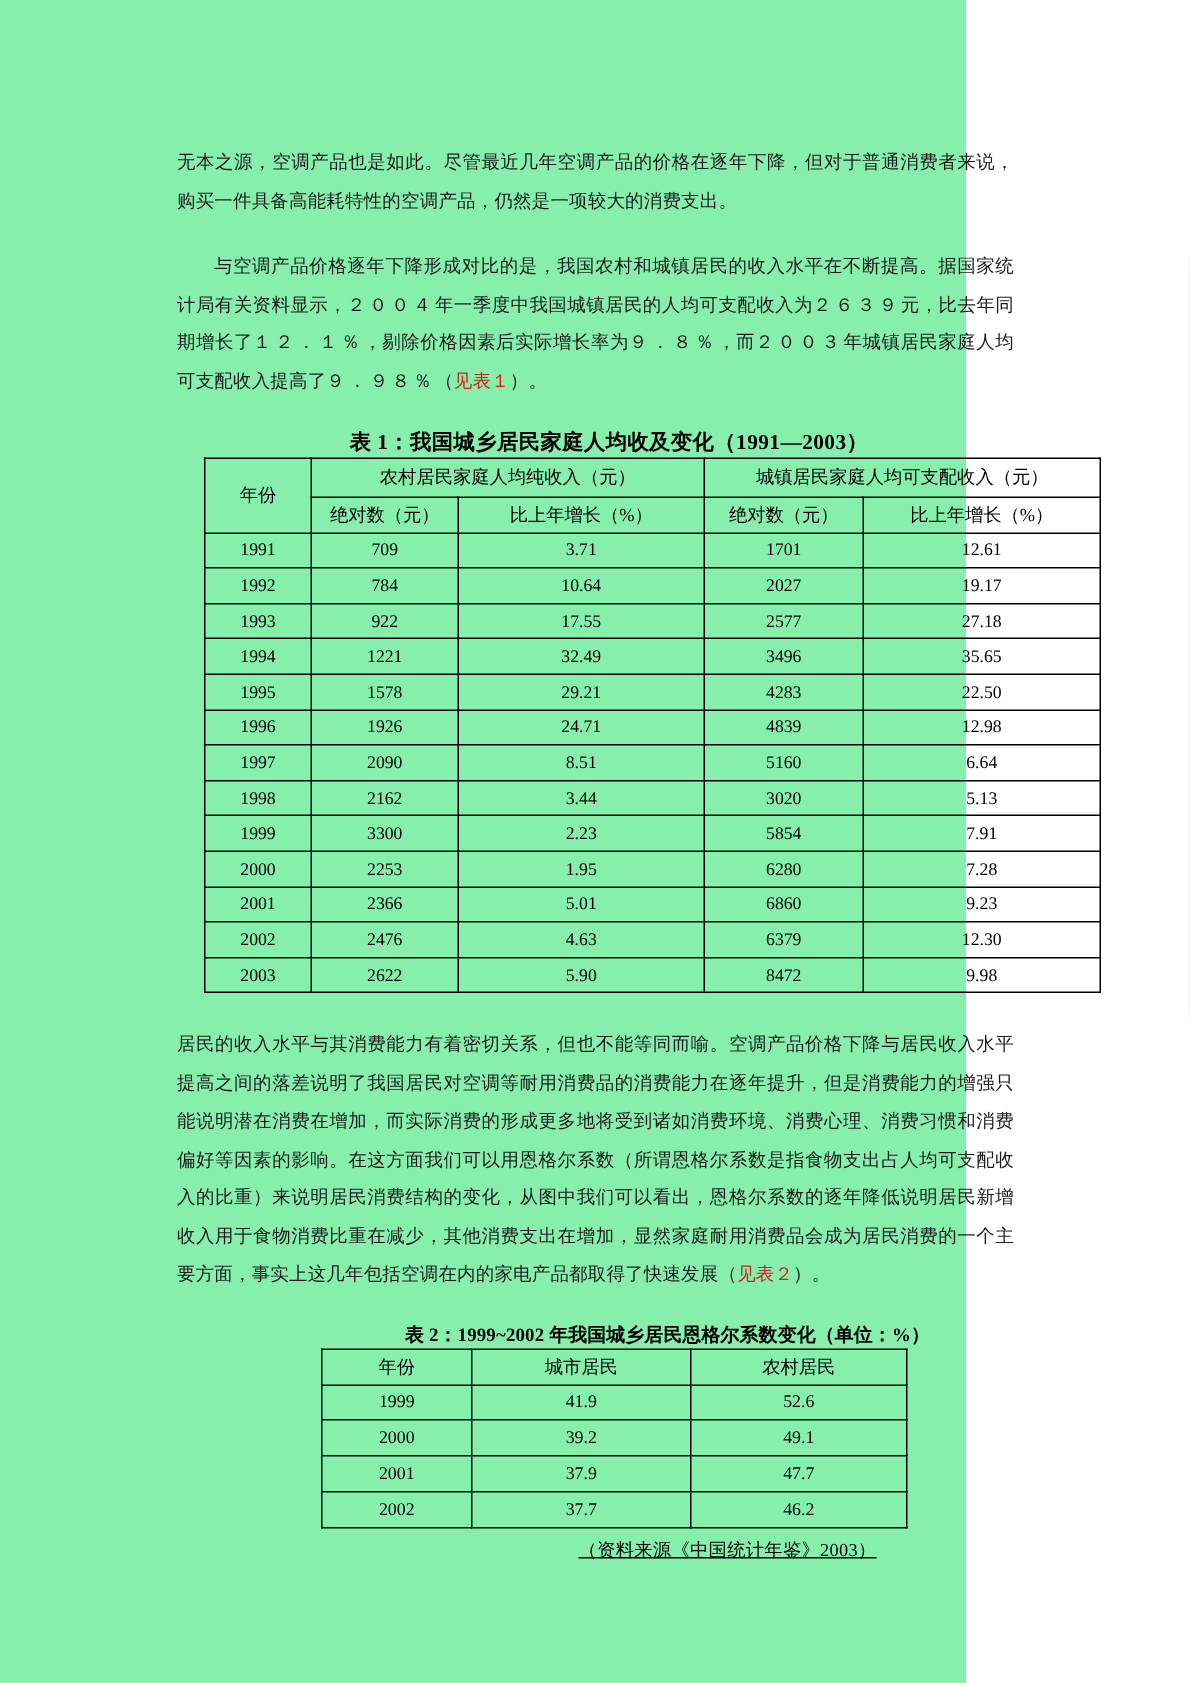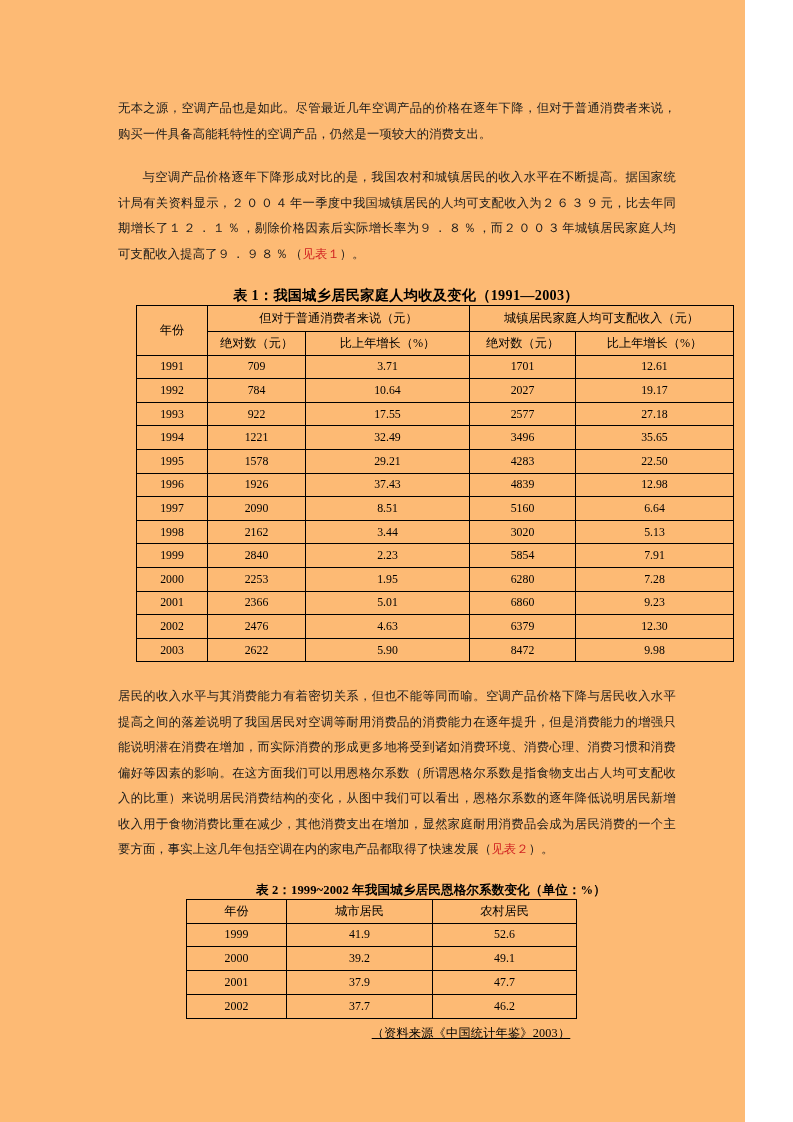--- a/index.html
+++ b/index.html
@@ -12,23 +12,23 @@
     width: 793px;
     height: 1122px;
     position: relative;
     font-family: "Liberation Serif", "DejaVu Serif", serif;
     color: #000000;
     overflow: hidden;
   }
   .page {
     position: absolute;
     left: 0; top: 0;
-    width: 745px;
+    width: 644px;
     height: 1122px;
-    background: #fdba74;
+    background: #86efac;
   }
   .content {
     position: absolute;
     left: 118px;
     top: 96px;
     width: 558px;
   }
 
   
   p.para {
@@ -99,21 +99,21 @@
   .note-lines {
     margin-top: 4px;
     font-size: 12px;
     line-height: 19px;
     text-align: right;
     padding-right: 12px;
     letter-spacing: 0.2px;
   }
 
   
-  #table2-wrap { margin-left: 68px; }
+  #table2-wrap { margin-left: 96px; }
   table.t2 { width: 390px; }
   table.t2 th, table.t2 td { height: 22.8px; font-size: 11.9px; }
   table.t2 th { font-size: 12.2px; }
   table.t2 .c2-year { width: 100px; }
   table.t2 .c2-city { width: 146px; }
   table.t2 .c2-rural{ width: 144px; }
 
   .note-single {
     margin-top: 5px;
     font-size: 12.2px;
@@ -145,21 +145,21 @@
         <colgroup>
           <col class="c-year">
             <col class="c-abs">
             <col class="c-grow">
             <col class="c-abs2">
             <col class="c-grow2">
         </colgroup>
         <thead>
           <tr>
             <th rowspan="2" class="group">年份</th>
-            <th colspan="2" class="group">但对于普通消费者来说（元）</th>
+            <th colspan="2" class="group">农村居民家庭人均纯收入（元）</th>
             <th colspan="2" class="group">城镇居民家庭人均可支配收入（元）</th>
           </tr>
           <tr>
             <th>绝对数（元）</th>
             <th>比上年增长（%）</th>
             <th>绝对数（元）</th>
             <th>比上年增长（%）</th>
           </tr>
         </thead>
         <tbody id="table1-body">
@@ -194,41 +194,41 @@
             <tr>
               <td>1995</td>
               <td>1578</td>
               <td>29.21</td>
               <td>4283</td>
               <td>22.50</td>
             </tr>
             <tr>
               <td>1996</td>
               <td>1926</td>
-              <td>37.43</td>
+              <td>24.71</td>
               <td>4839</td>
               <td>12.98</td>
             </tr>
             <tr>
               <td>1997</td>
               <td>2090</td>
               <td>8.51</td>
               <td>5160</td>
               <td>6.64</td>
             </tr>
             <tr>
               <td>1998</td>
               <td>2162</td>
               <td>3.44</td>
               <td>3020</td>
               <td>5.13</td>
             </tr>
             <tr>
               <td>1999</td>
-              <td>2840</td>
+              <td>3300</td>
               <td>2.23</td>
               <td>5854</td>
               <td>7.91</td>
             </tr>
             <tr>
               <td>2000</td>
               <td>2253</td>
               <td>1.95</td>
               <td>6280</td>
               <td>7.28</td>

